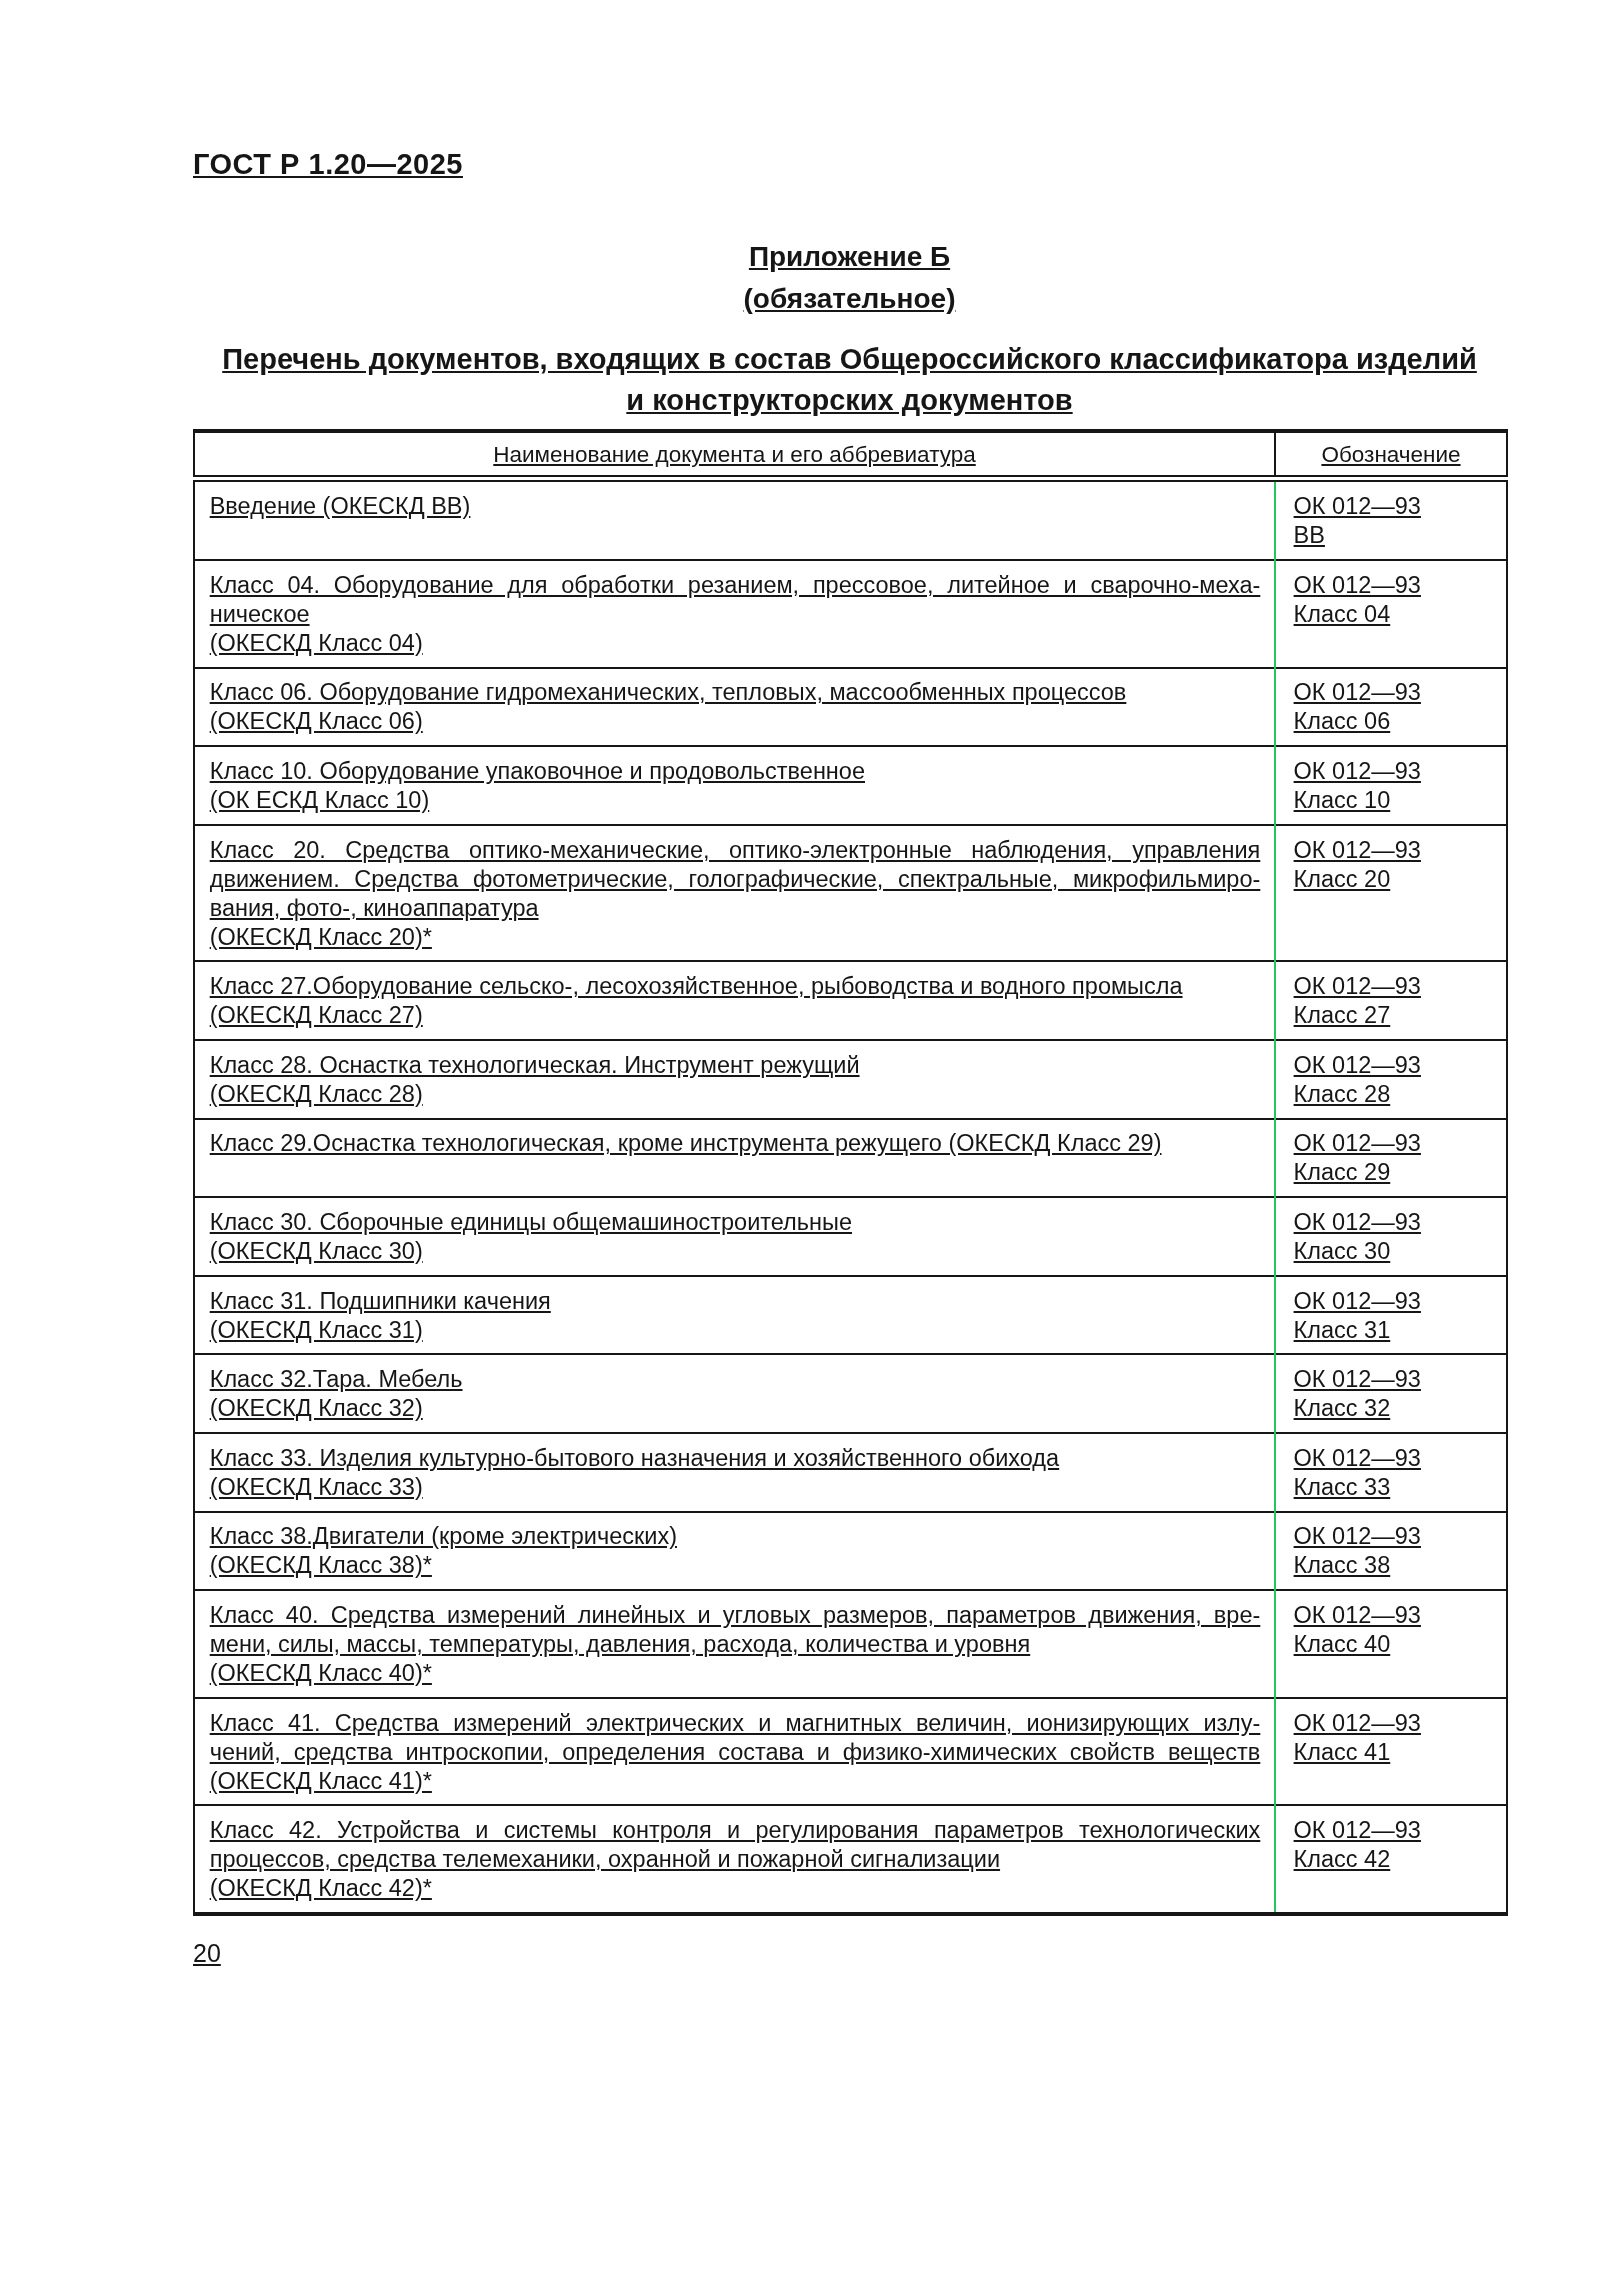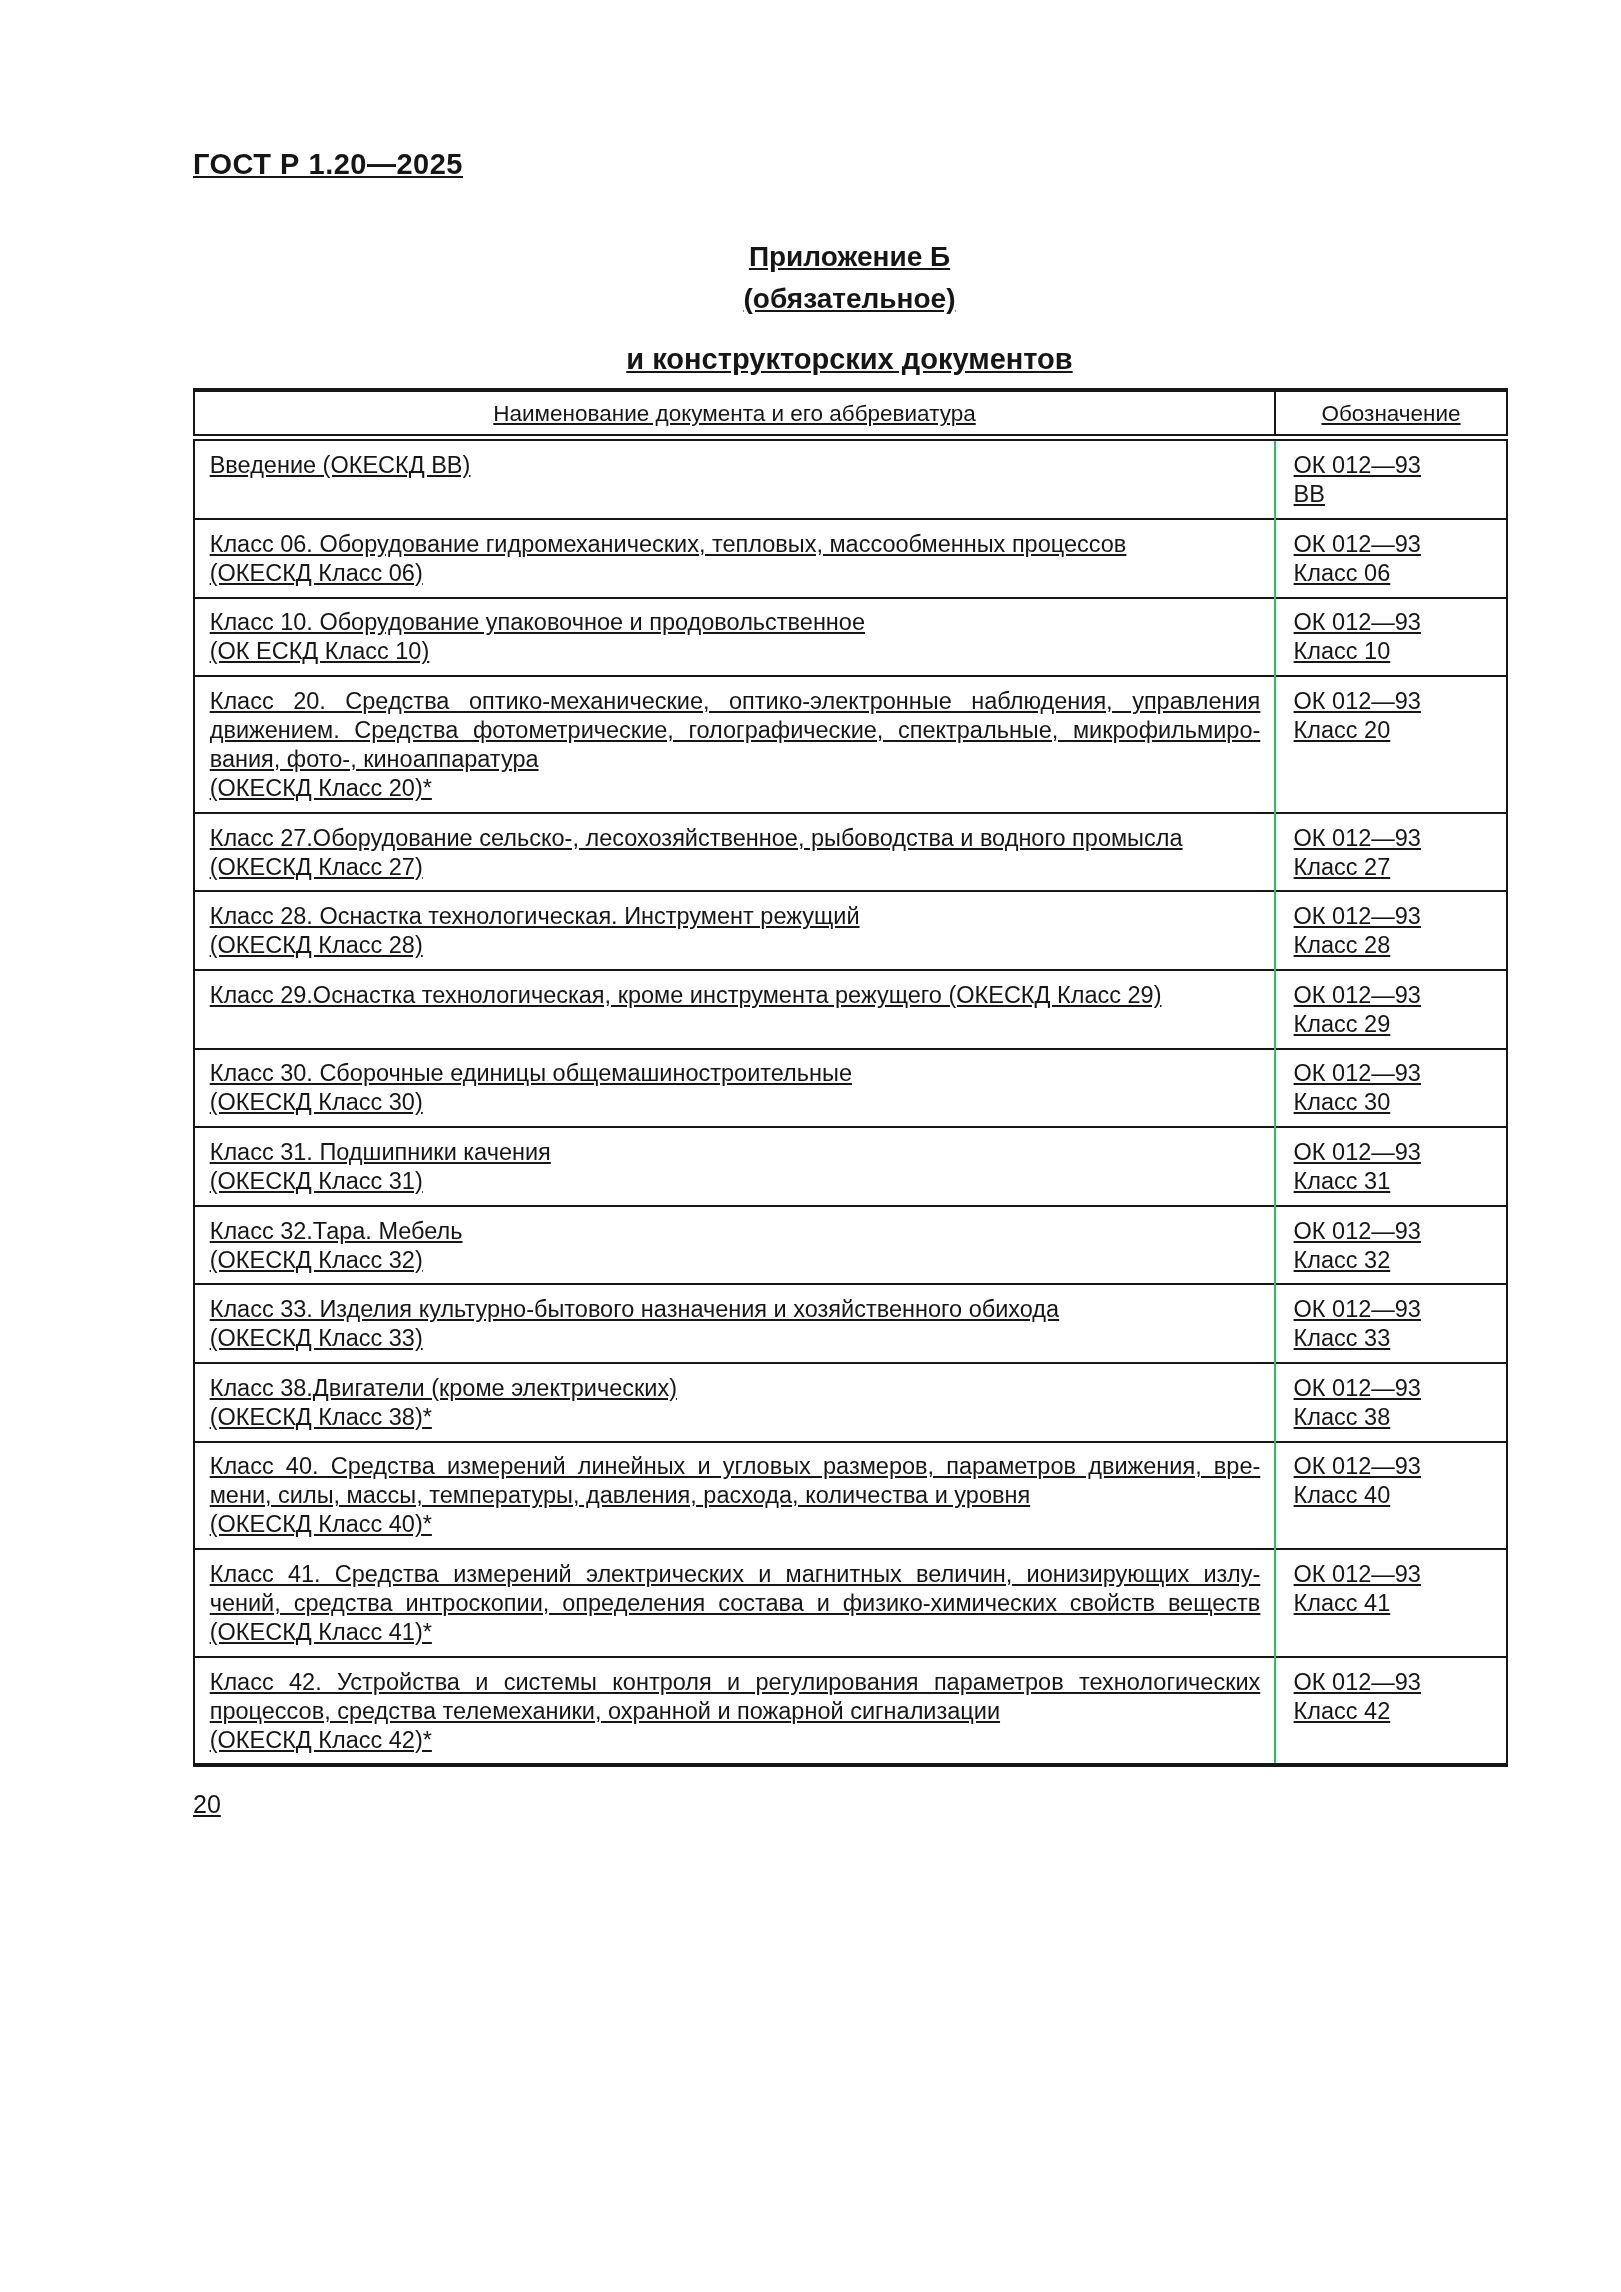--- a/index.html
+++ b/index.html
@@ -94,20 +94,21 @@
 <div class="page">
 
   <div class="gost-num">ГОСТ Р 1.20—2025</div>
 
   <div class="annex">
     <div>Приложение Б</div>
     <div>(обязательное)</div>
   </div>
 
   <div class="doc-title">
+    <div>Перечень документов, входящих в состав Общероссийского классификатора изделий</div>
     <div>и конструкторских документов</div>
   </div>
 
 
   <table class="doc-table">
     <colgroup>
       <col style="width:1081px">
       <col style="width:232px">
     </colgroup>
     <thead>
@@ -121,20 +122,31 @@
     <td class="c-name">
             <div class="ln">Введение (ОКЕСКД ВВ)</div>
           </td>
     <td class="c-code">
             <div class="ln">ОК 012—93</div>
             <div class="ln">ВВ</div>
           </td>
   </tr>
         <tr>
     <td class="c-name">
+            <div class="ln j">Класс 04. Оборудование для обработки резанием, прессовое, литейное и сварочно-меха-</div>
+            <div class="ln">ническое</div>
+            <div class="ln">(ОКЕСКД Класс 04)</div>
+          </td>
+    <td class="c-code">
+            <div class="ln">ОК 012—93</div>
+            <div class="ln">Класс 04</div>
+          </td>
+  </tr>
+        <tr>
+    <td class="c-name">
             <div class="ln">Класс 06. Оборудование гидромеханических, тепловых, массообменных процессов</div>
             <div class="ln">(ОКЕСКД Класс 06)</div>
           </td>
     <td class="c-code">
             <div class="ln">ОК 012—93</div>
             <div class="ln">Класс 06</div>
           </td>
   </tr>
         <tr>
     <td class="c-name">

